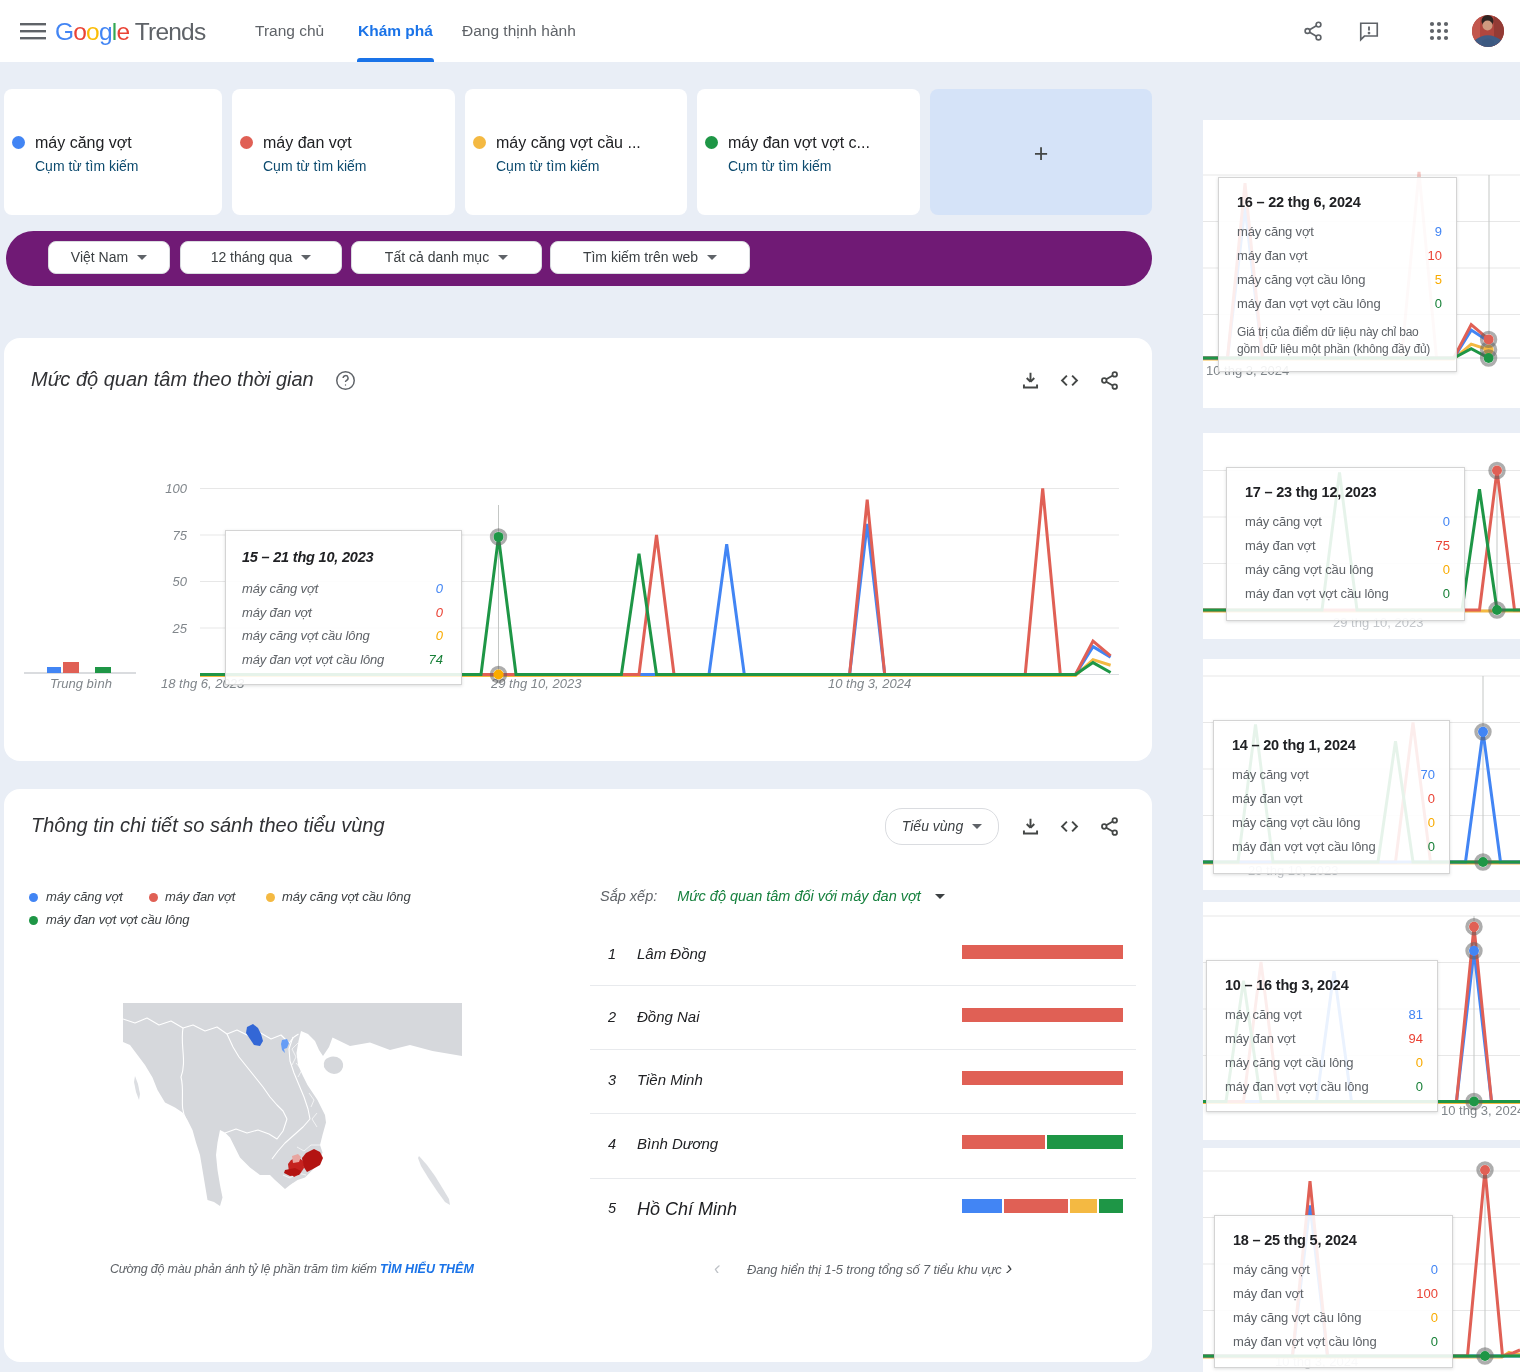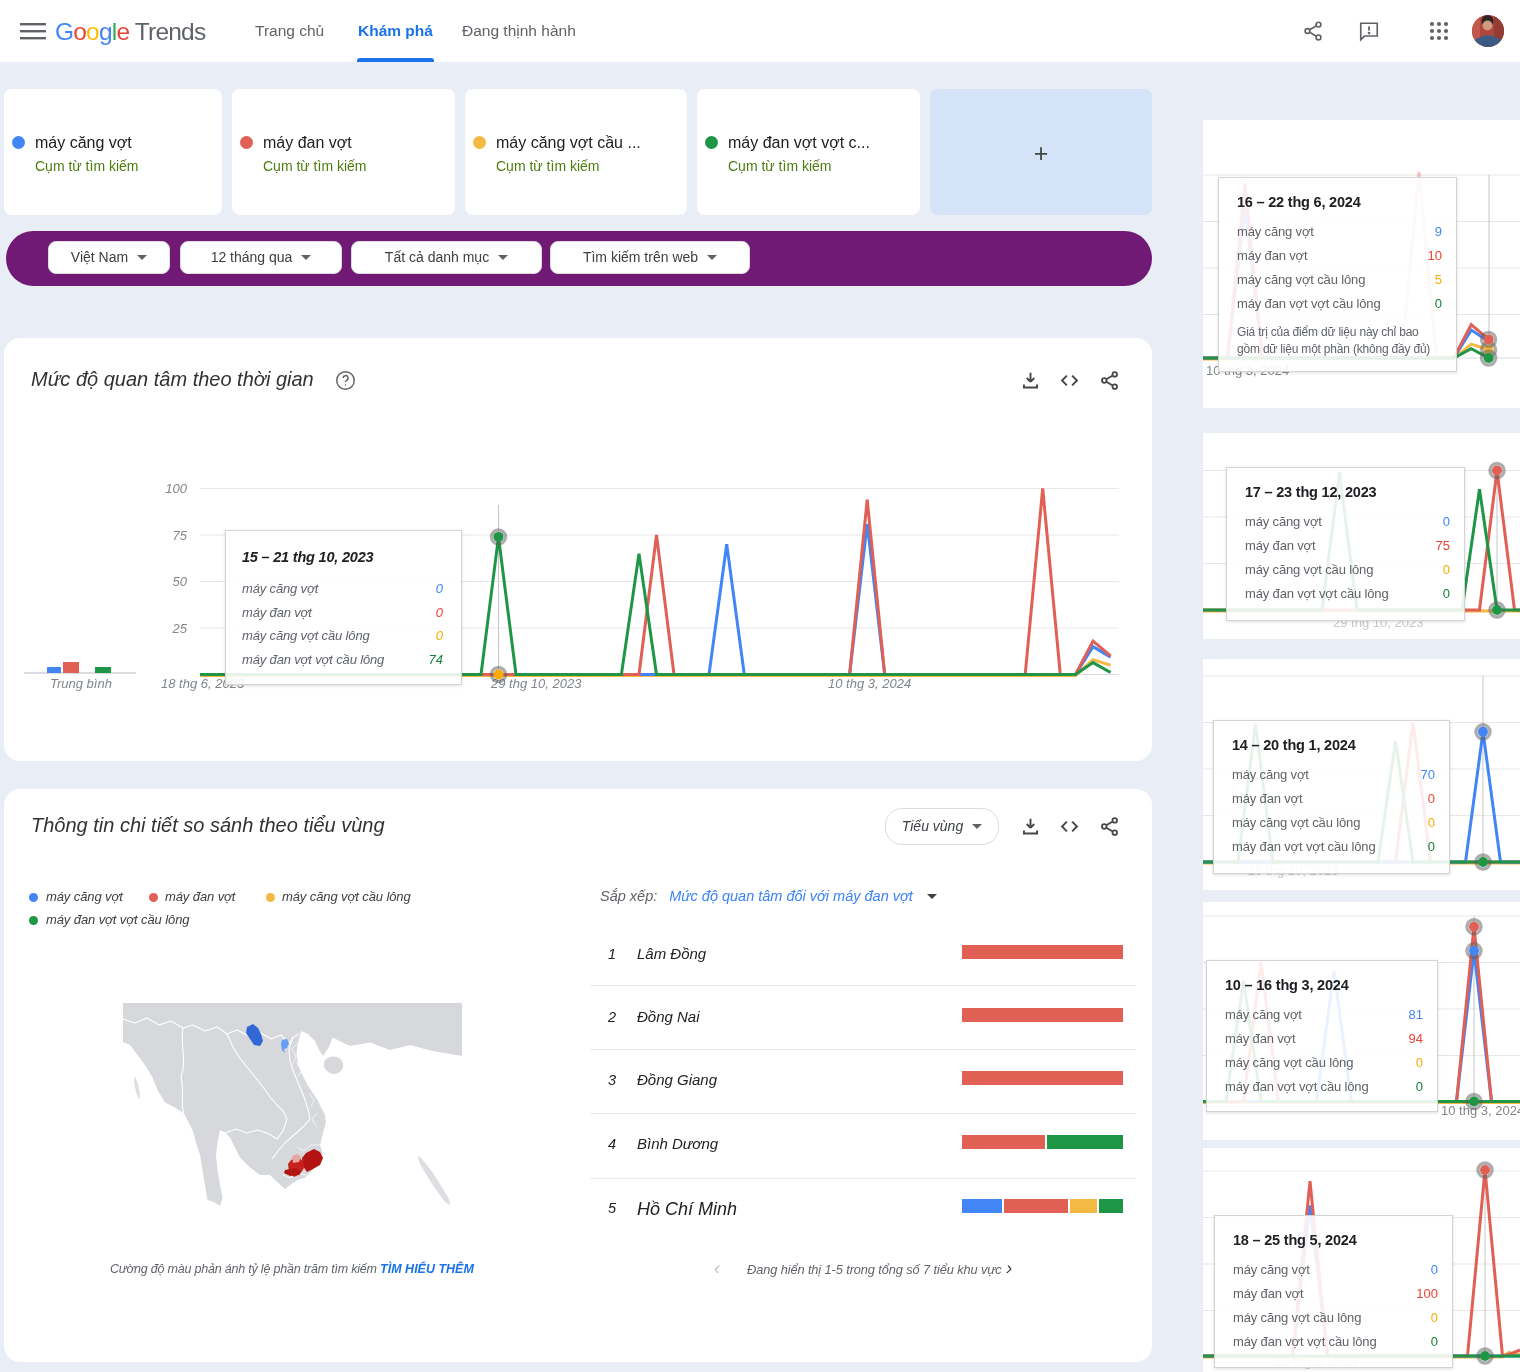--- a/index.html
+++ b/index.html
@@ -9,21 +9,21 @@
 .card { position:absolute; background:#fff; border-radius:16px;font-style:italic; }
 svg { display:block; }
 
 #hdr { position:absolute; left:0; top:0; width:1520px; height:62px; background:#fff; }
 #hdr .nav { position:absolute; top:0; height:72px; line-height:62px; font-size:15.5px; color:#5f6368; }
 #hdr .nav.act { color:#1a73e8; font-weight:bold; }
 
 .tcard { position:absolute; top:89px; height:126px; background:#fff; border-radius:8px; }
 .tcard .dot { position:absolute; left:8px; top:47px; width:13px; height:13px; border-radius:50%; }
 .tcard .t1 { position:absolute; left:31px; top:45px; font-size:16px; color:#202124; white-space:nowrap; }
-.tcard .t2 { position:absolute; left:31px; top:69px; font-size:14px; color:#4d7c0f; white-space:nowrap; }
+.tcard .t2 { position:absolute; left:31px; top:69px; font-size:14px; color:#0c4a6e; white-space:nowrap; }
 
 .fbtn { position:absolute; top:10px; height:33px; border:1px solid #dadce0; border-radius:8px; font-size:14px; color:#3c4043; line-height:31px; text-align:center; background:#fff; }
 .caret { display:inline-block; width:0; height:0; border-left:5px solid transparent; border-right:5px solid transparent; border-top:5px solid #5f6368; vertical-align:middle; margin-left:9px; margin-bottom:2px; }
 
 .tt { position:absolute; background:rgba(255,255,255,.89); border:1px solid #d4d4d4; box-shadow:0 1px 3px rgba(60,64,67,.18); z-index:6; }
 .tt .hd { position:absolute; left:18px; top:16px; font-size:14.5px; font-weight:bold; letter-spacing:-0.2px; color:#202124; white-space:nowrap; }
 .tt .tr { position:absolute; left:18px; right:14px; height:20px; font-size:13px; letter-spacing:-0.15px; color:#5f6368; white-space:nowrap; }
 .tt .tv { position:absolute; right:0; top:0; letter-spacing:0; }
 .tt .dsc { position:absolute; left:18px; right:10px; font-size:12px; letter-spacing:-0.2px; color:#5f6368; line-height:17px; }
 .rc { position:absolute; left:1203px; width:317px; background:#fff; overflow:hidden; }
@@ -260,32 +260,32 @@
     <path d="M159,37 L164,36 L166,40 L164,45 L161,46 L162,50 L159,47 L158,41 Z" fill="#669df6"></path>
 
     <path d="M183,150 L191,146 L197,149 L200,155 L197,162 L190,166 L184,169 L180,163 L179,155 Z" fill="#b31412"></path>
     <path d="M168,157 L175,154 L180,158 L181,165 L177,171 L171,174 L166,169 L165,161 Z" fill="#c5221f"></path>
     <path d="M169,153 L175,151 L178,154 L176,159 L170,160 Z" fill="#e8a5a0"></path>
     <path d="M162,167 L172,165 L178,168 L176,172 L167,173 L161,170 Z" fill="#b31412"></path>
   </svg>
   </div>
   <div class="abs" style="left:106px;top:473px;font-size:12.5px;letter-spacing:-0.2px;color:#5f6368;white-space:nowrap">Cường độ màu phản ánh tỷ lệ phần trăm tìm kiếm <span style="color:#1a73e8;font-weight:bold;letter-spacing:0">TÌM HIỂU THÊM</span></div>
 
-  <div class="abs" style="left:596px;top:99px;font-size:14.5px;color:#5f6368;white-space:nowrap">Sắp xếp: <span style="color:#3b82f6;margin-left:8px">Mức độ quan tâm đối với máy đan vợt</span><span class="caret" style="margin-left:14px;border-top-color:#3c4043"></span></div>
+  <div class="abs" style="left:596px;top:99px;font-size:14.5px;color:#5f6368;white-space:nowrap">Sắp xếp: <span style="color:#15803d;margin-left:16px">Mức độ quan tâm đối với máy đan vợt</span><span class="caret" style="margin-left:14px;border-top-color:#3c4043"></span></div>
 
   <div class="abs" style="left:600px;top:157px;width:16px;font-size:14.5px;color:#202124;text-align:center">1</div>
   <div class="abs" style="left:633px;top:156px;font-size:15px;color:#202124">Lâm Đồng</div>
   <div class="abs" style="left:958px;top:156px;width:161px;height:14px;background:#e06055"></div>
   <div class="abs" style="left:586px;top:196px;width:546px;border-top:1px solid #e8eaed"></div>
   <div class="abs" style="left:600px;top:220px;width:16px;font-size:14.5px;color:#202124;text-align:center">2</div>
   <div class="abs" style="left:633px;top:219px;font-size:15px;color:#202124">Đồng Nai</div>
   <div class="abs" style="left:958px;top:219px;width:161px;height:14px;background:#e06055"></div>
   <div class="abs" style="left:586px;top:260px;width:546px;border-top:1px solid #e8eaed"></div>
   <div class="abs" style="left:600px;top:283px;width:16px;font-size:14.5px;color:#202124;text-align:center">3</div>
-  <div class="abs" style="left:633px;top:282px;font-size:15px;color:#202124">Đồng Giang</div>
+  <div class="abs" style="left:633px;top:282px;font-size:15px;color:#202124">Tiền Minh</div>
   <div class="abs" style="left:958px;top:282px;width:161px;height:14px;background:#e06055"></div>
   <div class="abs" style="left:586px;top:324px;width:546px;border-top:1px solid #e8eaed"></div>
   <div class="abs" style="left:600px;top:347px;width:16px;font-size:14.5px;color:#202124;text-align:center">4</div>
   <div class="abs" style="left:633px;top:346px;font-size:15px;color:#202124">Bình Dương</div>
   <div class="abs" style="left:958px;top:346px;width:83px;height:14px;background:#e06055"></div>
   <div class="abs" style="left:1043px;top:346px;width:76px;height:14px;background:#1e9646"></div>
   <div class="abs" style="left:586px;top:389px;width:546px;border-top:1px solid #e8eaed"></div>
   <div class="abs" style="left:600px;top:411px;width:16px;font-size:14.5px;color:#202124;text-align:center">5</div>
   <div class="abs" style="left:633px;top:410px;font-size:18px;color:#202124">Hồ Chí Minh</div>
   <div class="abs" style="left:958px;top:410px;width:40px;height:14px;background:#4285f4"></div>

